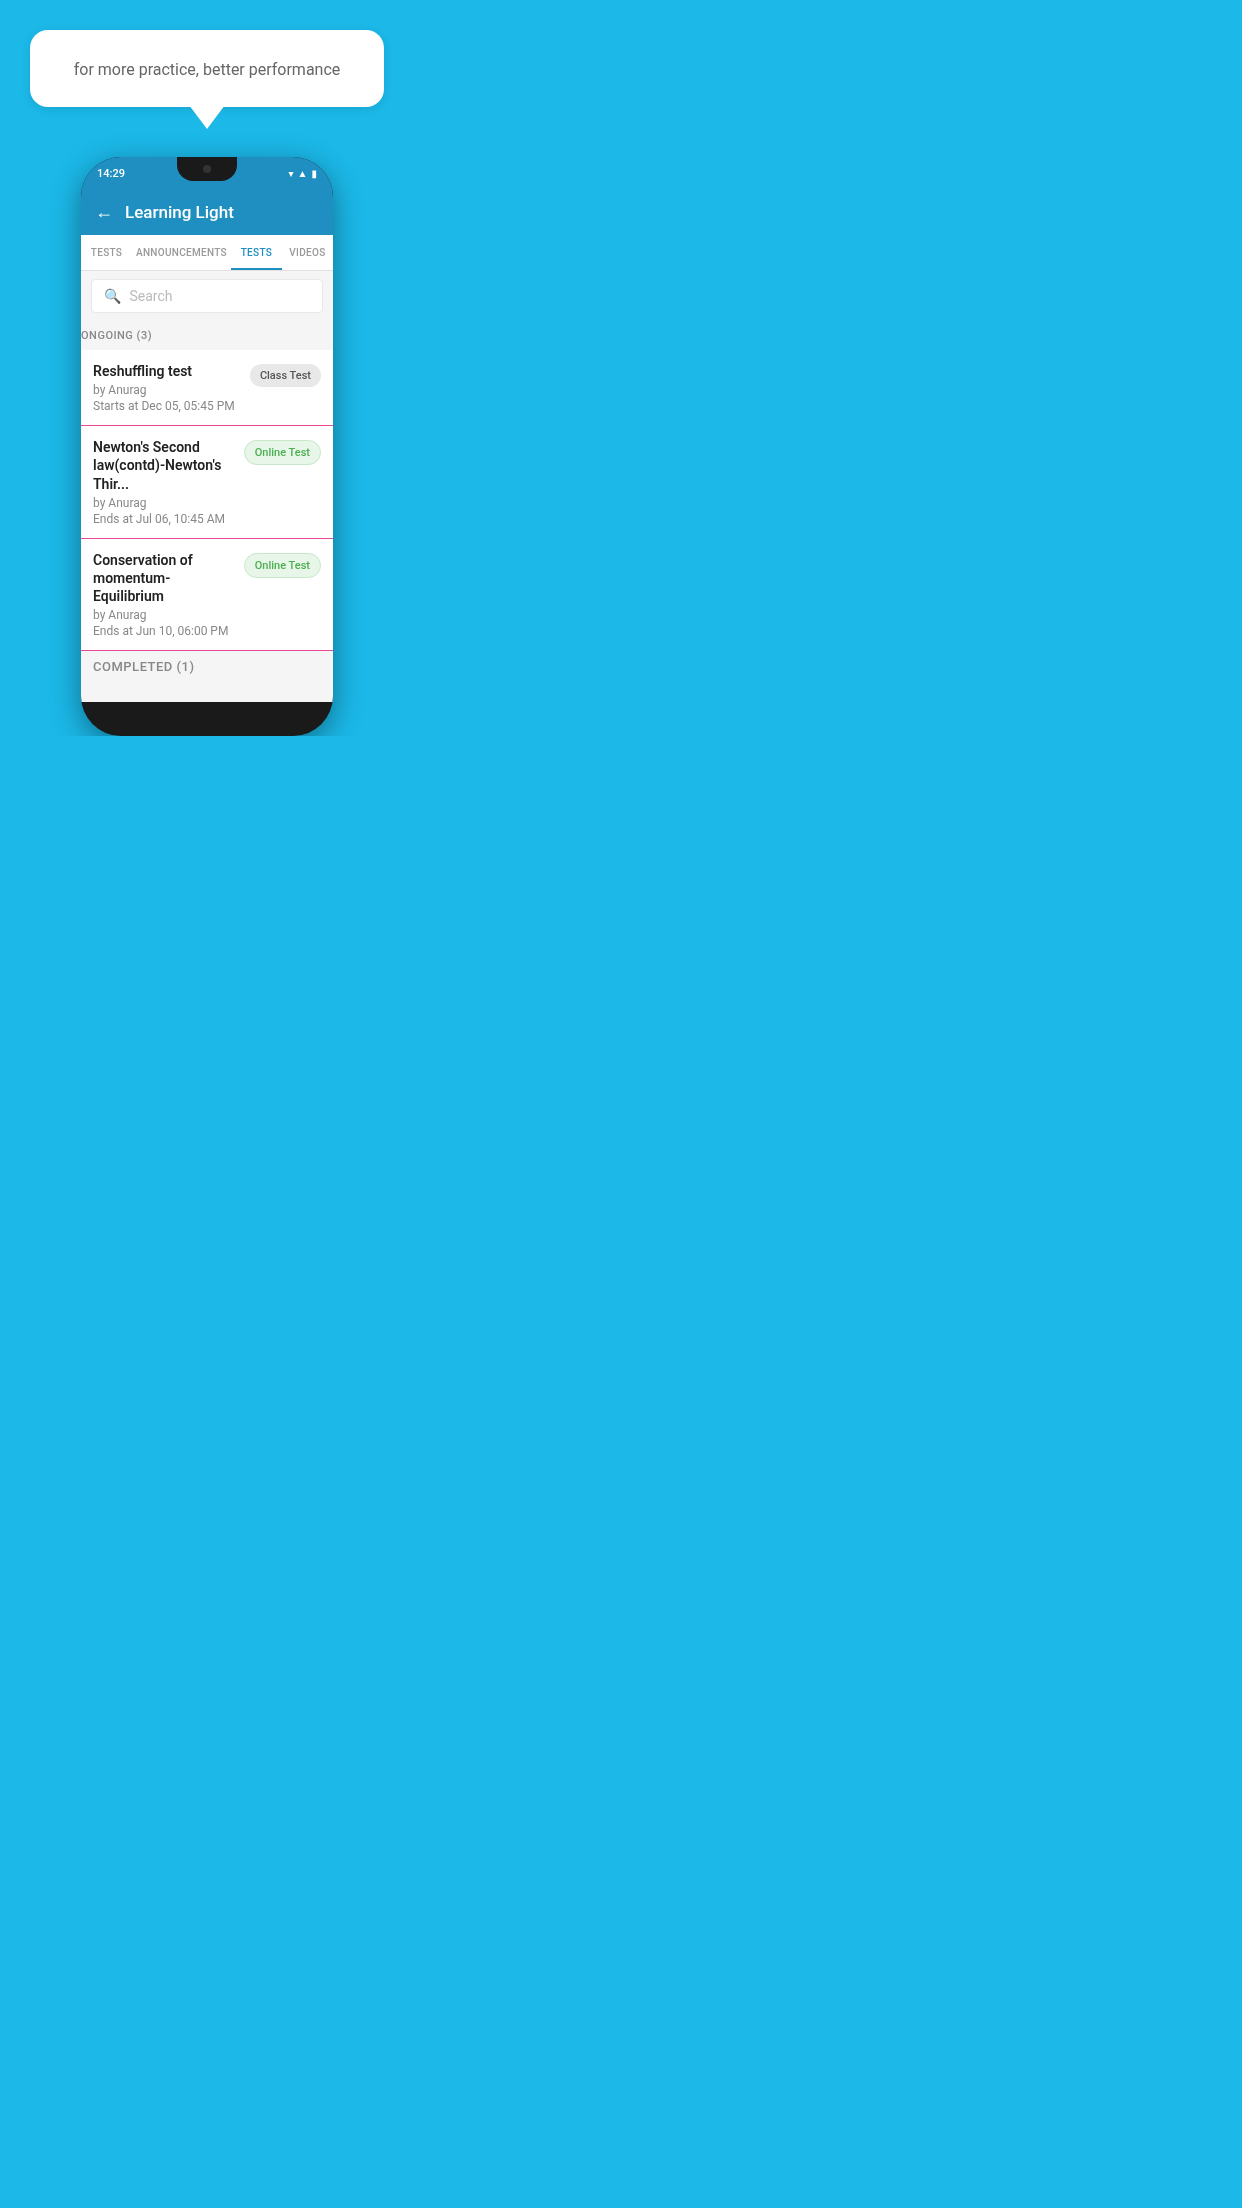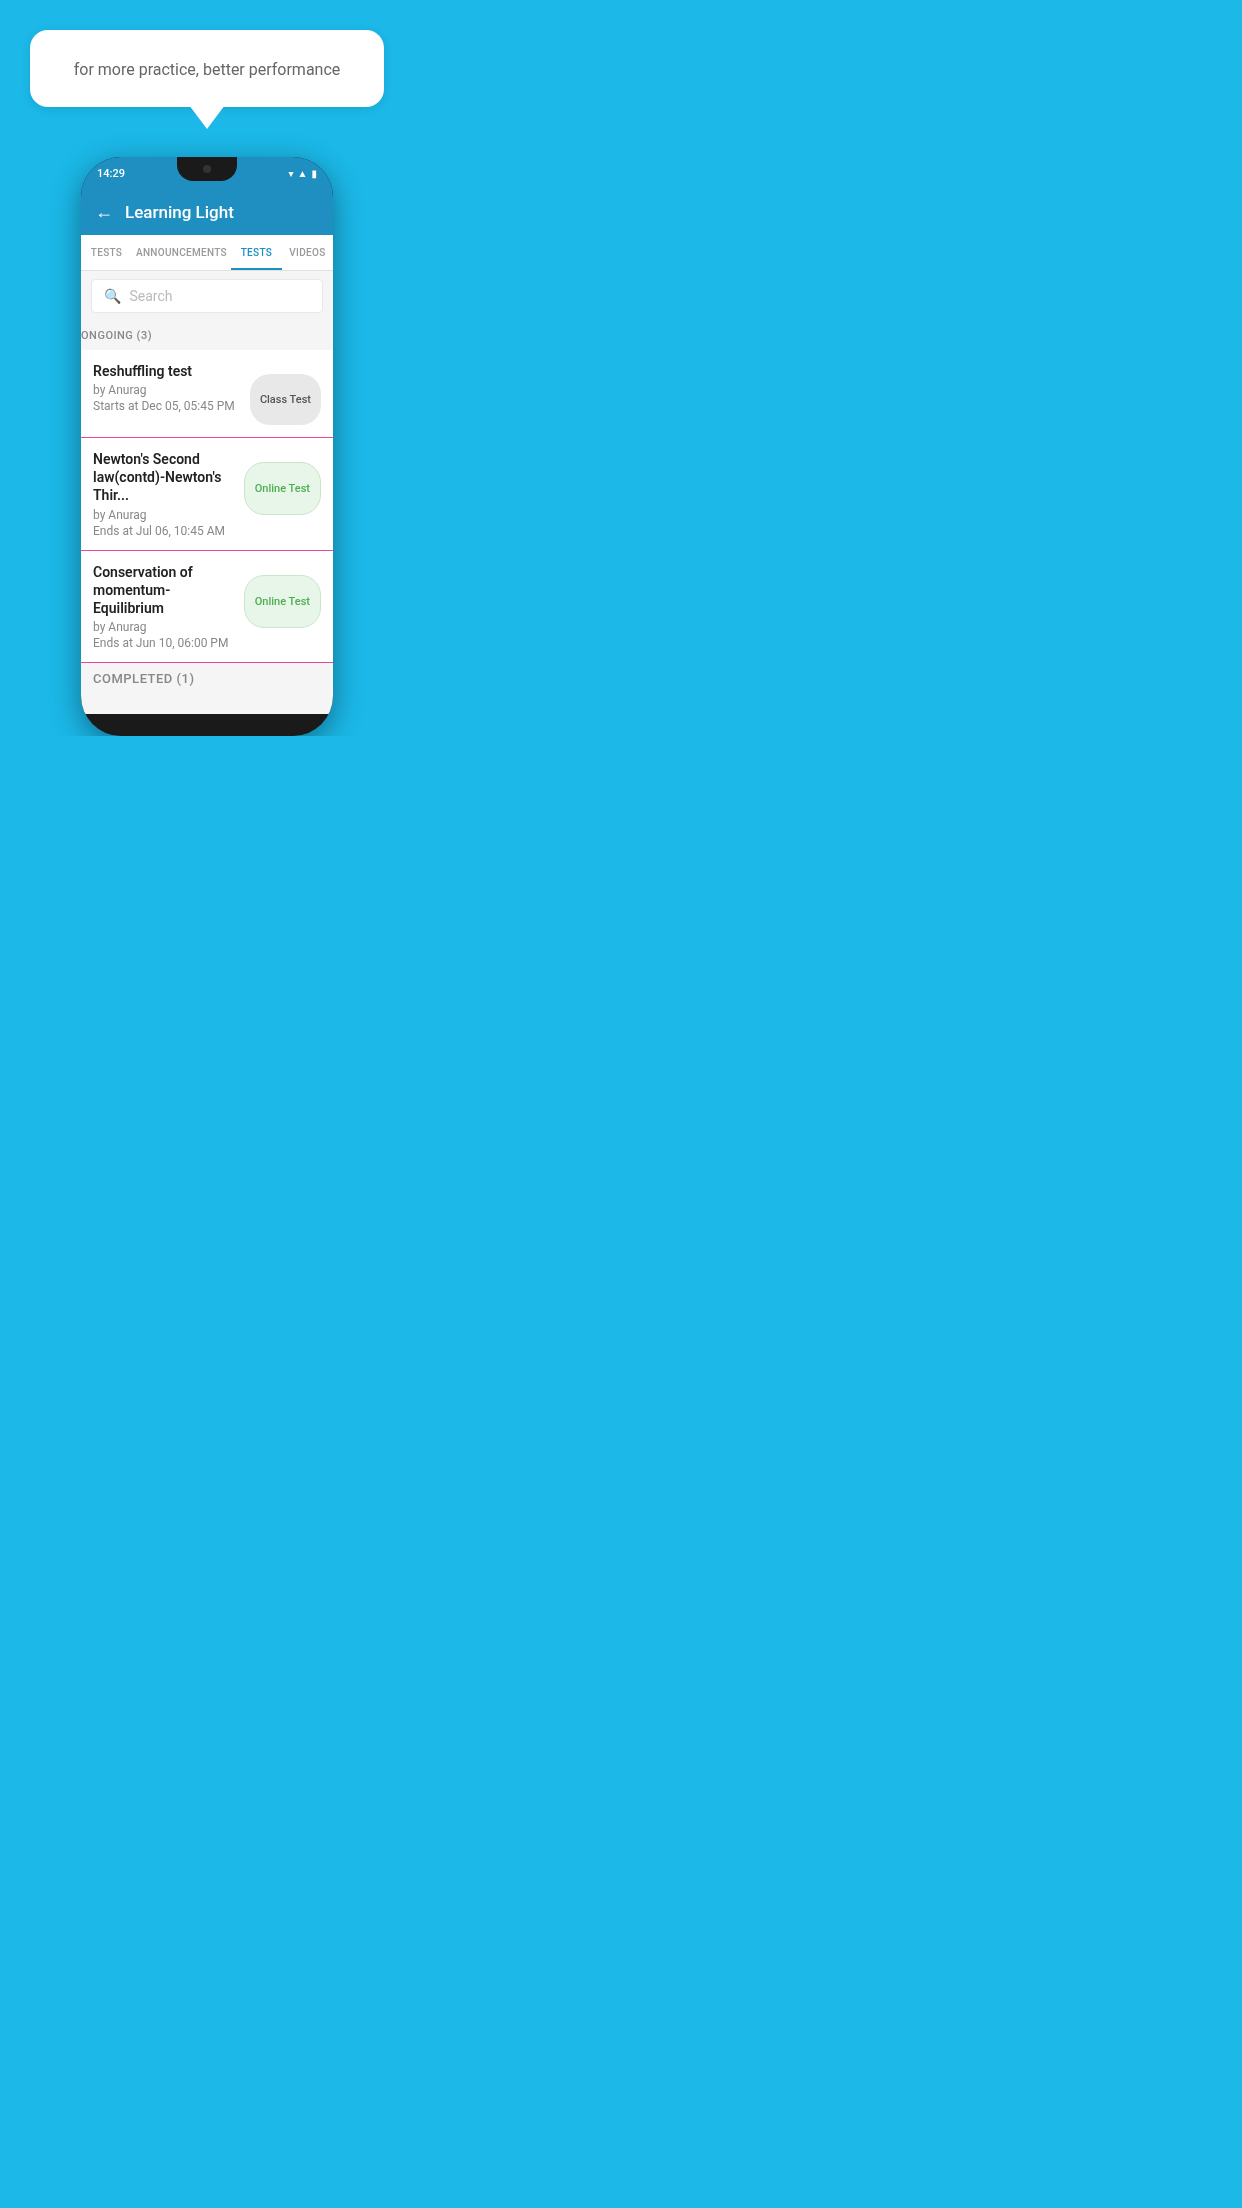--- a/index.html
+++ b/index.html
@@ -250,26 +250,26 @@
       margin-bottom: 2px;
     }
 
     .test-time {
       font-size: 12px;
       color: #888;
     }
 
     .test-badge {
       border-radius: 20px;
-      padding: 19px 10px;
+      padding: 5px 10px;
       font-size: 11px;
       font-weight: 500;
       white-space: nowrap;
       flex-shrink: 0;
-      margin-top: 12px;
+      margin-top: 2px;
     }
 
     .badge-class {
       background: #e8e8e8;
       color: #555;
     }
 
     .badge-online {
       background: #e8f5e9;
       color: #4caf50;

